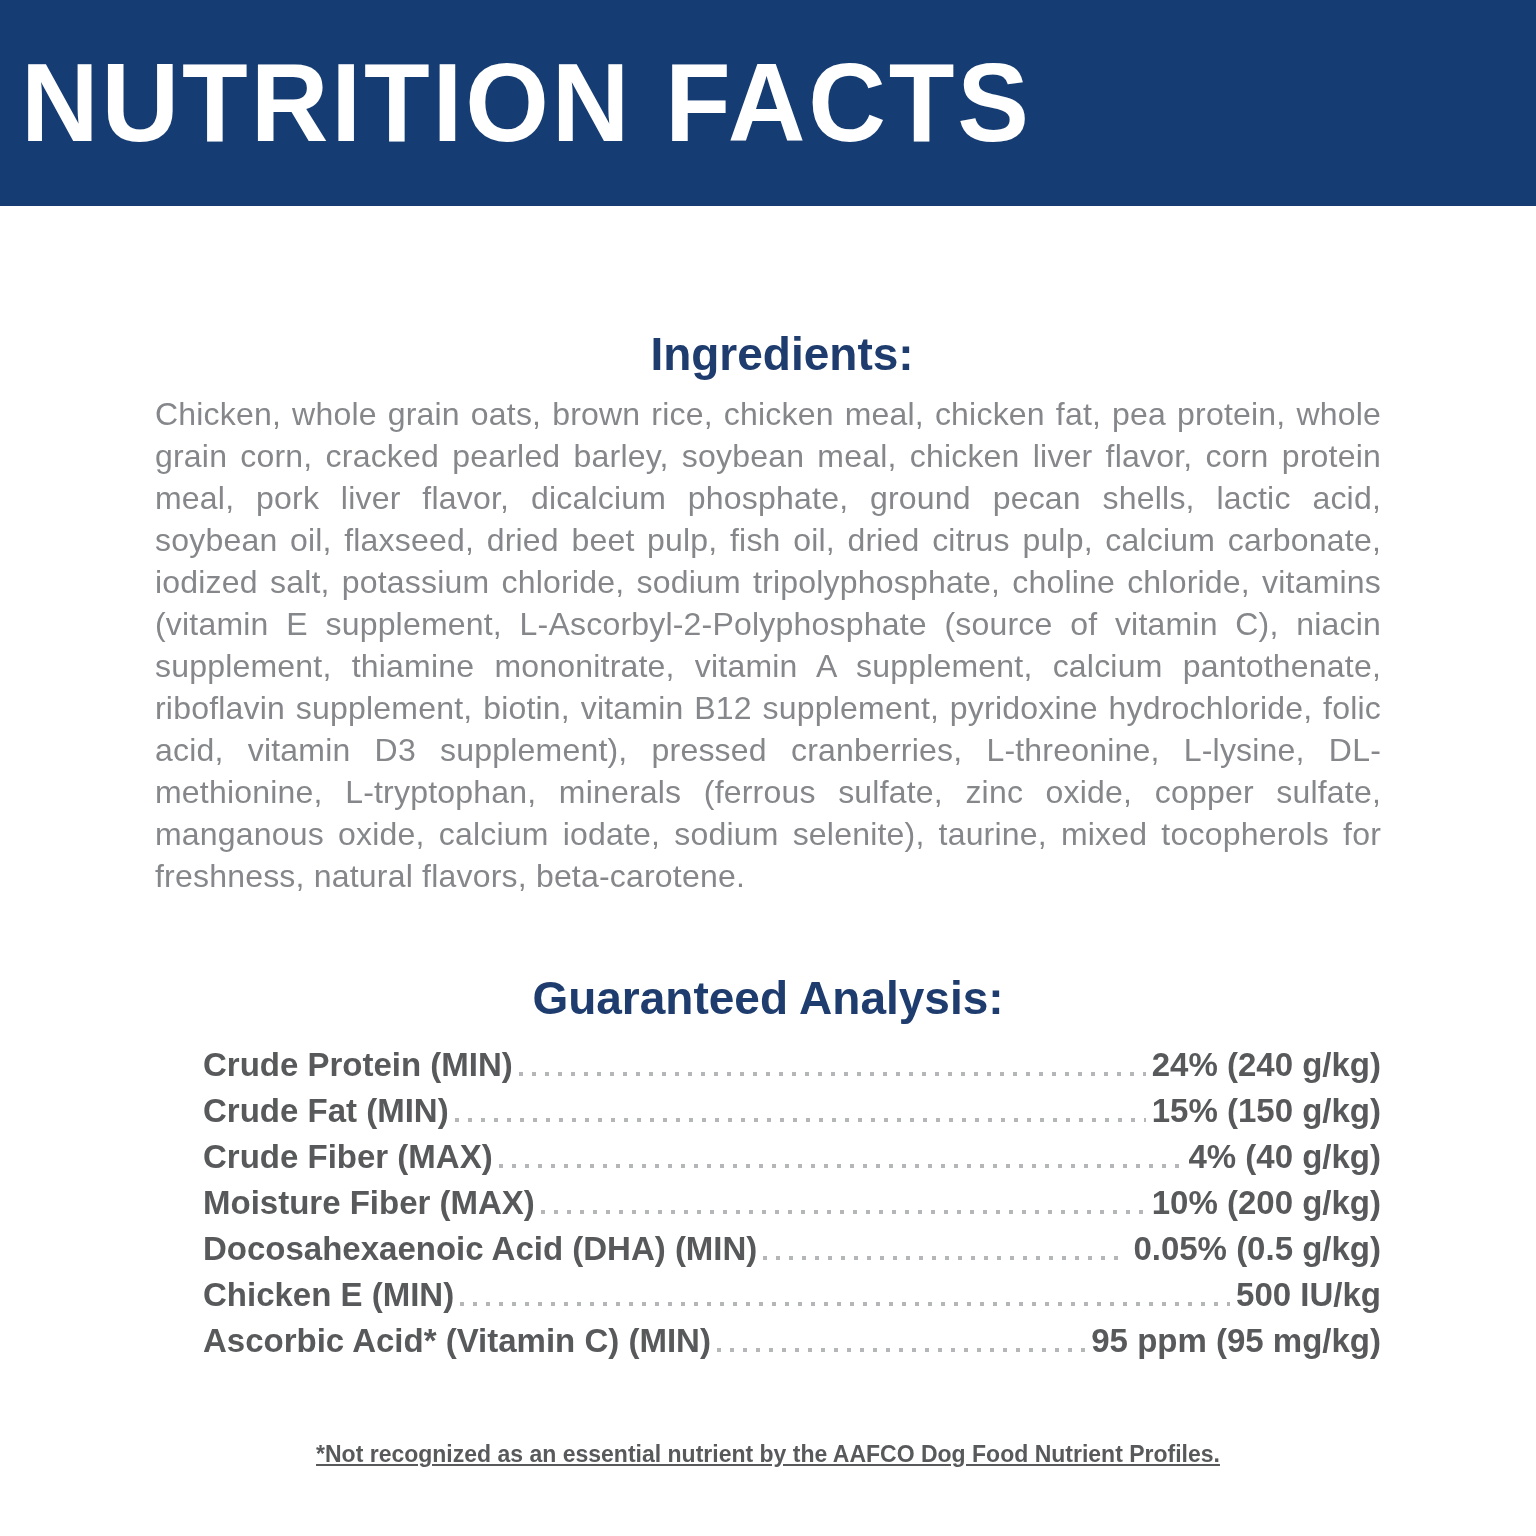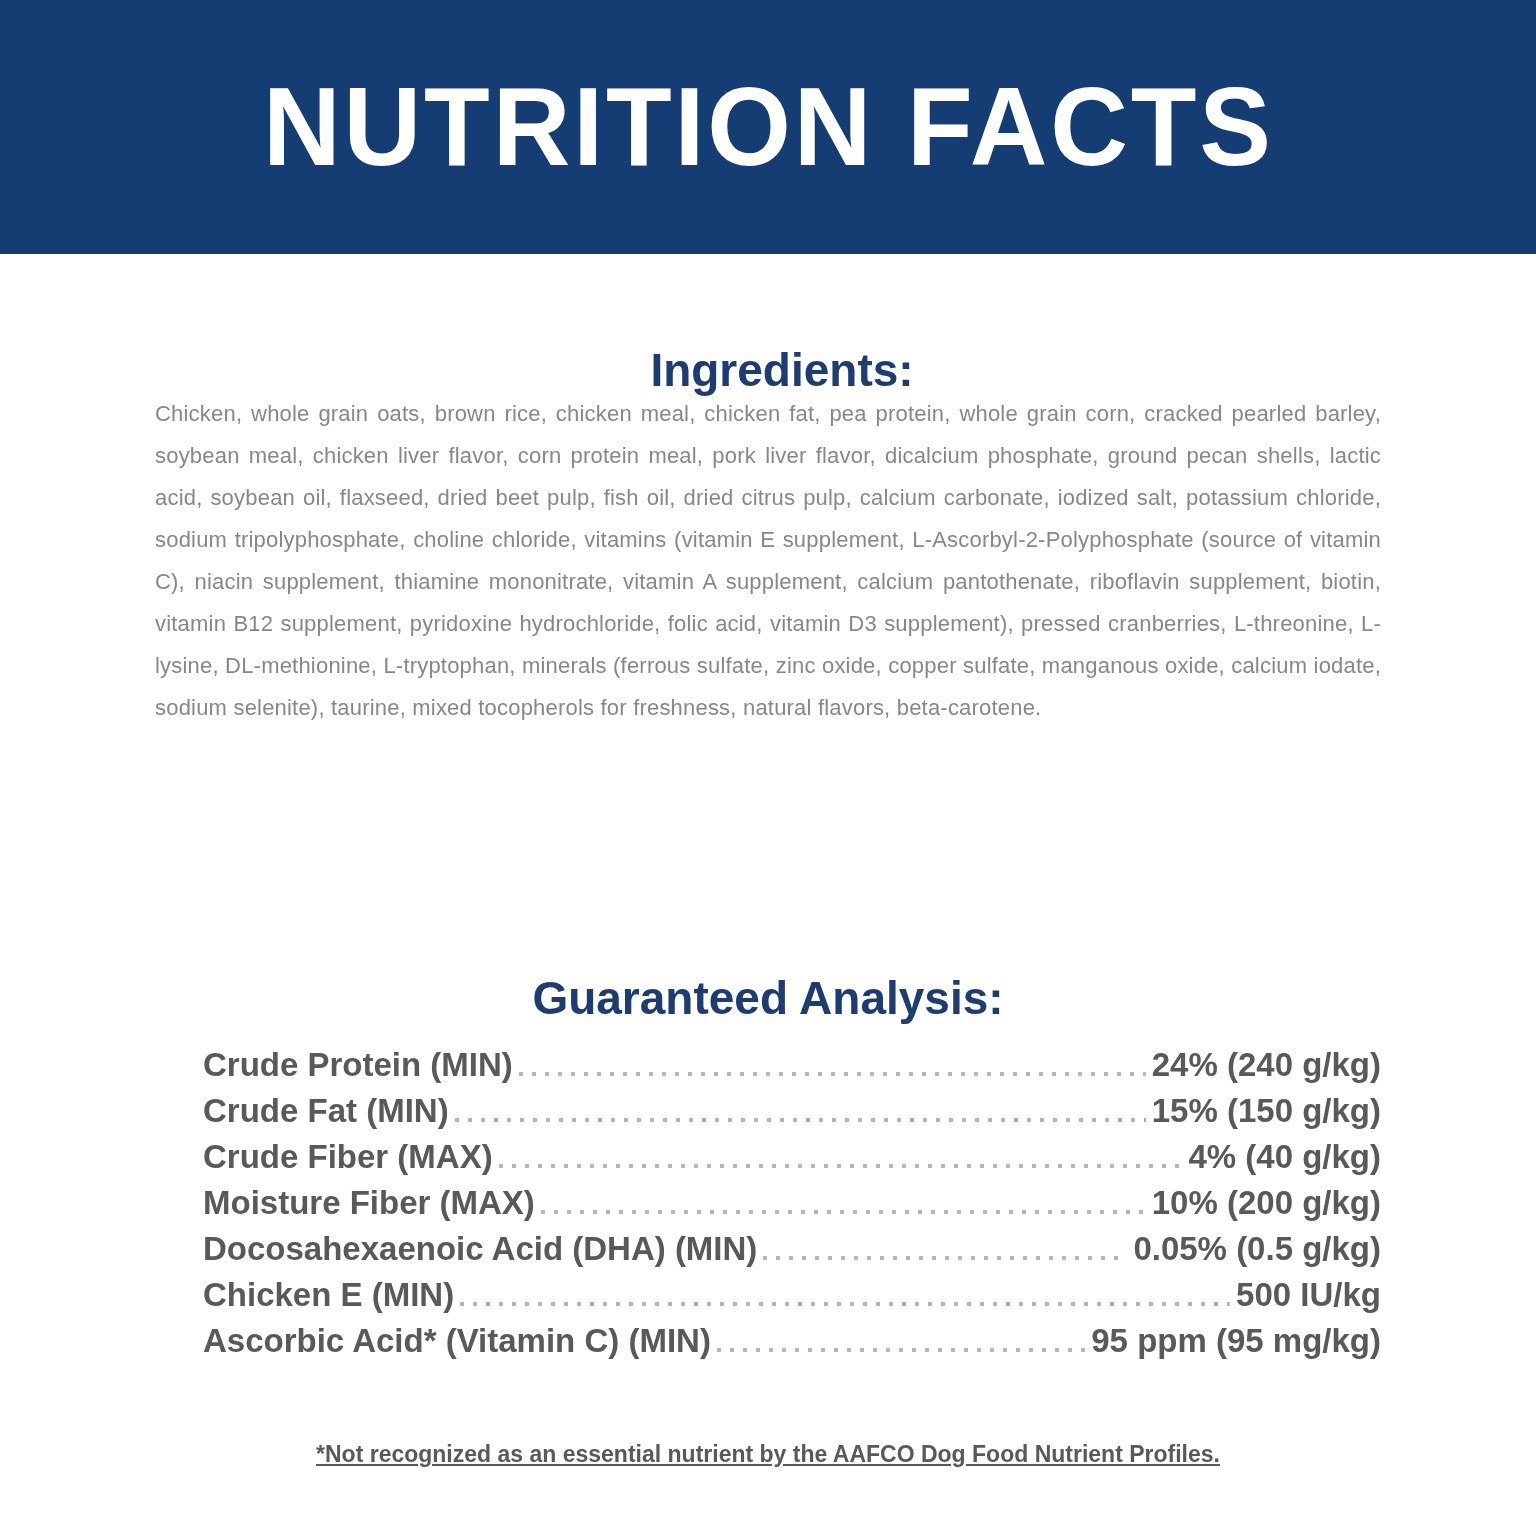--- a/index.html
+++ b/index.html
@@ -15,50 +15,50 @@
   body{font-family:"Liberation Sans",sans-serif;}
   .page{
     position:relative;
     width:1536px;height:1536px;
     background:var(--page-bg);
     overflow:hidden;
     margin:0 auto;
   }
   .banner{
     position:absolute;top:0;left:0;
-    width:1536px;height:254px;
+    width:1536px;height:206px;
     background:var(--banner-bg);
-    display:flex;align-items:center;justify-content:center;
+    display:flex;align-items:center;
   }
   .banner-title{
     color:#ffffff;
     font-size:112px;
     font-weight:bold;
     letter-spacing:3px;
     white-space:nowrap;
     transform:scaleX(0.96);
     line-height:1;
   }
   .section-heading{
     position:absolute;left:0;
     width:1536px;
     text-align:center;
     color:var(--heading);
     font-weight:bold;
     font-size:46px;
     line-height:52px;
   }
-  .heading-ingredients{top:344px;padding-left:28px;}
+  .heading-ingredients{top:328px;padding-left:28px;}
   .heading-analysis{top:972px;}
   .ingredients-text{
     position:absolute;
     top:393px;left:155px;
     width:1226px;
     color:var(--body-text);
-    font-size:22px;
+    font-size:32px;
     line-height:42px;
     letter-spacing:0.2px;
     text-align:justify;
     text-justify:inter-word;
   }
   .analysis-rows{
     position:absolute;
     top:1042px;left:155px;
     width:1226px;
   }

